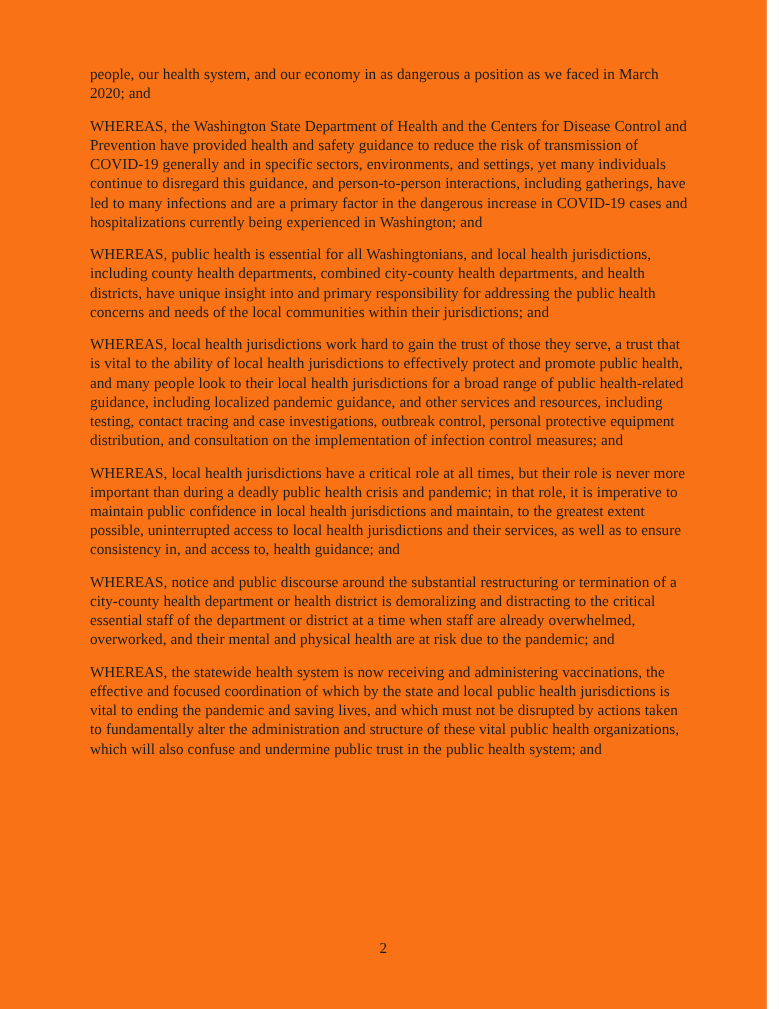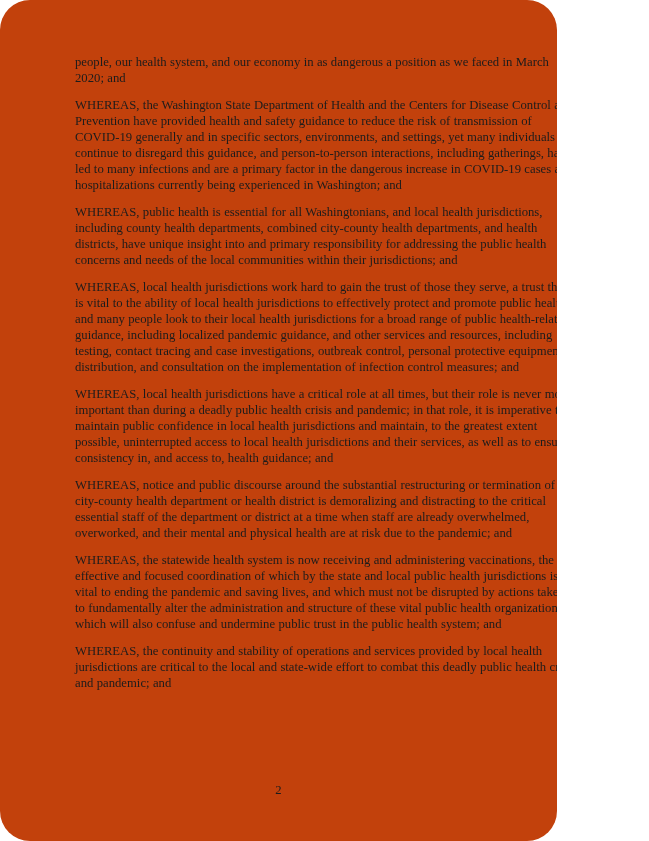--- a/index.html
+++ b/index.html
@@ -2,27 +2,26 @@
 <html><head>
 <meta charset="utf-8">
 <style>
   html, body {
     margin: 0;
     padding: 0;
     background: #ffffff;
   }
   .page {
     position: relative;
-    width: 557px;
+    width: 639px;
     height: 841px;
-    background: #c2410c;
+    background: #f97316;
     overflow: hidden;
     font-family: "Liberation Serif", serif;
     color: #1c1c1c;
-    border-radius: 30px;
   }
   .doc-body {
     position: absolute;
     top: 54px;
     left: 75px;
     width: 503px;
   }
   .para {
     margin: 0 0 11px 0;
     font-size: 12.7px;
@@ -56,20 +55,19 @@
     <p class="para"><b>WHEREAS</b><span>, public health is essential for all Washingtonians, and local health jurisdictions, including county health departments, combined city-county health departments, and health districts, have unique insight into and primary responsibility for addressing the public health concerns and needs of the local communities within their jurisdictions; and</span></p>
 
     <p class="para"><b>WHEREAS,</b><span> local health jurisdictions work hard to gain the trust of those they serve, a trust that is vital to the ability of local health jurisdictions to effectively protect and promote public health, and many people look to their local health jurisdictions for a broad range of public health-related guidance, including localized pandemic guidance, and other services and resources, including testing, contact tracing and case investigations, outbreak control, personal protective equipment distribution, and consultation on the implementation of infection control measures; and</span></p>
 
     <p class="para"><b>WHEREAS</b><span>, local health jurisdictions have a critical role at all times, but their role is never more important than during a deadly public health crisis and pandemic; in that role, it is imperative to maintain public confidence in local health jurisdictions and maintain, to the greatest extent possible, uninterrupted access to local health jurisdictions and their services, as well as to ensure consistency in, and access to, health guidance; and</span></p>
 
     <p class="para"><b>WHEREAS</b><span>, notice and public discourse around the substantial restructuring or termination of a city-county health department or health district is demoralizing and distracting to the critical essential staff of the department or district at a time when staff are already overwhelmed, overworked, and their mental and physical health are at risk due to the pandemic; and</span></p>
 
     <p class="para"><b>WHEREAS</b><span>, the statewide health system is now receiving and administering vaccinations, the effective and focused coordination of which by the state and local public health jurisdictions is vital to ending the pandemic and saving lives, and which must not be disrupted by actions taken to fundamentally alter the administration and structure of these vital public health organizations, which will also confuse and undermine public trust in the public health system; and</span></p>
 
-    <p class="para"><b>WHEREAS,</b><span> the continuity and stability of operations and services provided by local health jurisdictions are critical to the local and state-wide effort to combat this deadly public health crisis and pandemic; and</span></p>
 
   </div>
 
   <div class="footer">
     <span>2</span>
   </div>
 </div>
 
 </body></html>

